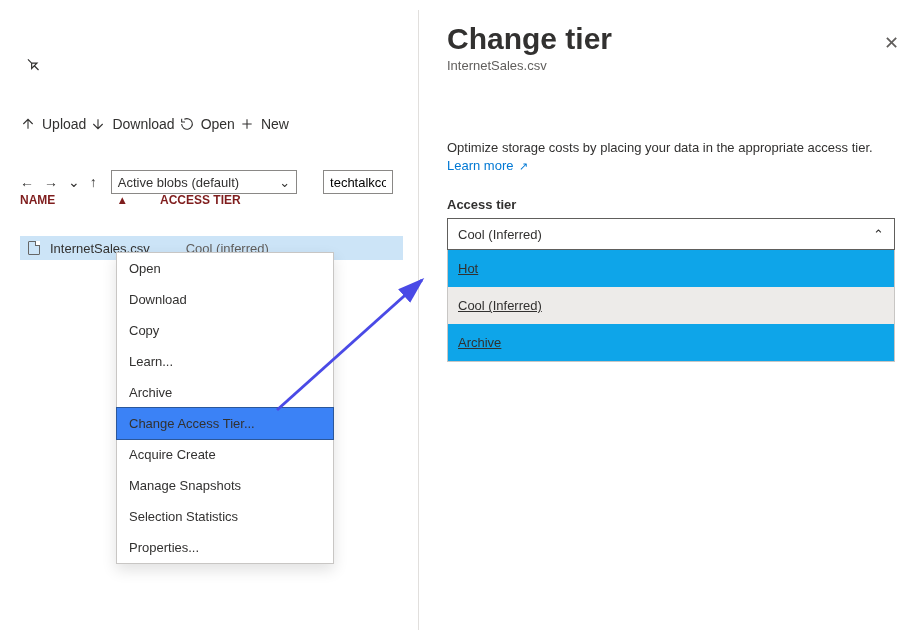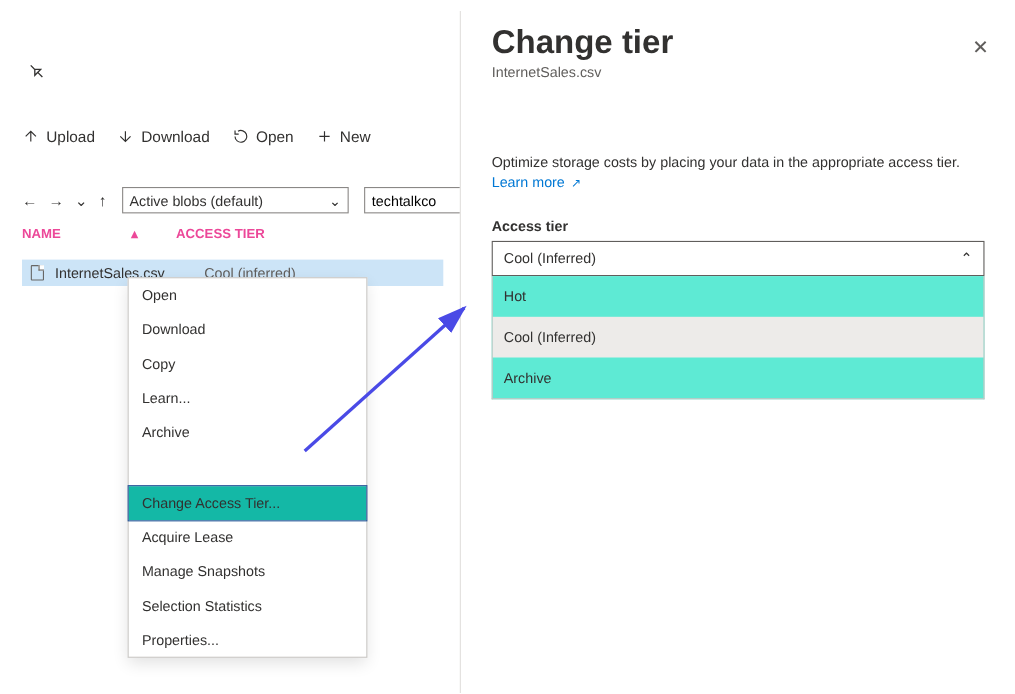--- a/index.html
+++ b/index.html
@@ -11,21 +11,21 @@
       width: 923px;
       height: 631px;
       position: relative;
       overflow: hidden;
     }
     .toolbar {
       position: absolute;
       top: 116px;
       left: 20px;
       display: flex;
-      gap: 20px;
+      gap: 4px;
       align-items: center;
     }
     .toolbar-btn {
       display: inline-flex;
       align-items: center;
       gap: 6px;
       cursor: pointer;
       color: #323130;
       font-size: 14px;
     }
@@ -51,40 +51,40 @@
       padding: 2px;
     }
     .select-box {
       border: 1px solid #8a8886;
       background: #fff;
       font-size: 13px;
       height: 24px;
       display: inline-flex;
       align-items: center;
       padding: 0 6px;
-      gap: 60px;
+      gap: 40px;
       margin-left: 6px;
       cursor: pointer;
     }
     .path-input {
       border: 1px solid #8a8886;
       height: 24px;
       padding: 0 6px;
       font-size: 13px;
-      margin-left: 8px;
-      width: 94px;
+      margin-left: 20px;
+      width: 70px;
     }
     .table-header {
       position: absolute;
-      top: 205px;
+      top: 193px;
       left: 20px;
       display: flex;
       font-size: 12px;
       font-weight: 600;
-      color: #ec4899;
+      color: #7f1d1d;
       align-items: center;
     }
     .th-name { width: 140px; display:flex; align-items:center; gap:4px; }
     .th-tier { width: 115px; }
     .th-mod { width: 170px; }
     .selected-row {
       position: absolute;
       top: 236px;
       left: 20px;
       right: 520px;
@@ -116,23 +116,22 @@
       border: 1px solid #c8c6c4;
       box-shadow: 0 6px 14px rgba(0,0,0,0.12);
       z-index: 30;
     }
     .context-menu div {
       padding: 8px 12px;
       font-size: 13px;
       cursor: pointer;
     }
     .context-menu div.highlight {
-      background: #14b8a6;
+      background: #3b82f6;
       outline: 1px solid #2b579a;
-      margin-top: 34px;
     }
     .right-panel {
       position: absolute;
       top: 10px;
       right: 0;
       width: 505px;
       height: 620px;
       background: #fff;
       border-left: 1px solid #e1dfdd;
       padding: 8px 28px 0 28px;
@@ -181,21 +180,22 @@
       display: flex;
       align-items: center;
       justify-content: space-between;
       padding: 0 10px;
       cursor: pointer;
       font-size: 13px;
     }
     .tier-dropdown {
       border: 1px solid #c8c6c4;
       border-top: none;
-      background: #5eead4;
+      background: #0ea5e9;
+      text-decoration: underline;
     }
     .tier-dropdown div {
       padding: 11px 10px;
       font-size: 13px;
       cursor: pointer;
     }
     .tier-dropdown div.sel {
       background: #edebe9;
     }
     svg.arrow {
@@ -270,21 +270,21 @@
   <span class="row-tier">Cool (inferred)</span>
 </div>
 
 <div class="context-menu" id="context-menu">
     <div>Open</div>
     <div>Download</div>
     <div>Copy</div>
     <div>Learn...</div>
     <div>Archive</div>
     <div class="highlight">Change Access Tier...</div>
-    <div>Acquire Lease</div>
+    <div>Acquire Create</div>
     <div>Manage Snapshots</div>
     <div>Selection Statistics</div>
     <div>Properties...</div>
   </div>
 
 <div class="right-panel">
   <span class="panel-close">✕</span>
   <div class="panel-title">Change tier</div>
   <div class="panel-subtitle">InternetSales.csv</div>
   <div class="panel-desc">

